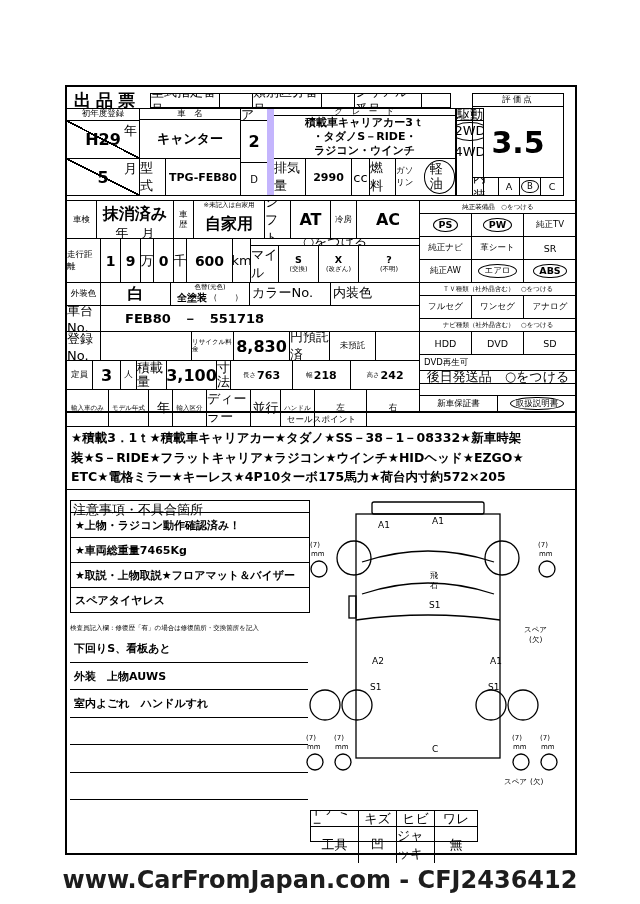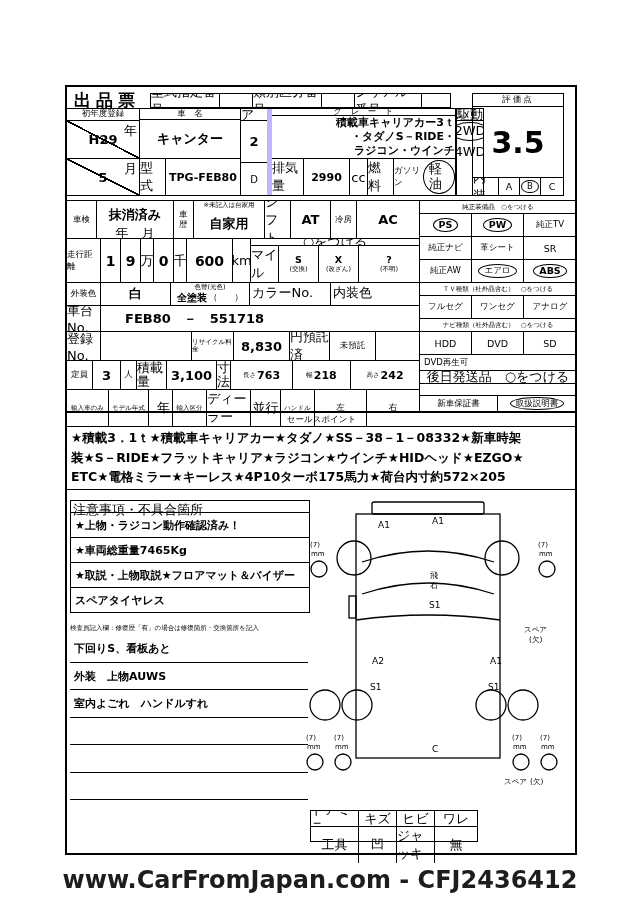--- a/index.html
+++ b/index.html
@@ -8,21 +8,21 @@
   .t{position:absolute;box-sizing:border-box}
   .f{display:flex}
   .fc{display:flex;flex-direction:column}
   .cell{box-sizing:border-box;display:flex;align-items:center;justify-content:center;overflow:hidden}
   .b{border:1px solid #000}
   .bb{border-bottom:1px solid #000}
   .br{border-right:1px solid #000}
   .bt{border-top:1px solid #000}
   .bd{font-weight:bold}
   .s6{font-size:6.5px}.s7{font-size:13px}.s8{font-size:8.5px}.s9{font-size:9.5px}
-  .s10{font-size:10px}.s11{font-size:11px}.s12{font-size:13px}.s13{font-size:13px}.s14{font-size:14px}
+  .s10{font-size:10px}.s11{font-size:11px}.s12{font-size:16px}.s13{font-size:13px}.s14{font-size:14px}
   .tiny{line-height:1.1;text-align:left}
   .pl{display:flex;align-items:center;padding-left:4px;overflow:hidden}
   .circ{display:inline-block;border:1.5px solid #000;border-radius:50%;padding:1px 5px;line-height:1.15}
   .rel{position:relative}
   .diag{background:linear-gradient(to top right,transparent 48.7%,#000 48.7%,#000 51.3%,transparent 51.3%)}
   svg text{font-family:"DejaVu Sans",sans-serif}
 </style>
 </head>
 <body>
 
@@ -72,23 +72,23 @@
       <div class="f" style="flex:1">
         <div class="cell br s7" style="width:26px">型式</div>
         <div class="cell bd s11" style="flex:1">TPG-FEB80</div>
       </div>
     </div>
     <div class="fc" style="width:26px;border-left:1px solid #000">
       <div class="cell bb s7" style="height:12px">ドア数</div>
       <div class="cell bb bd s12" style="height:42px">2</div>
       <div class="cell s10" style="flex:1">D</div>
     </div>
-    <div class="fc" style="flex:1;border-left:5px solid #c4b5fd">
+    <div class="fc" style="flex:1;border-left:7px solid #c4b5fd">
       <div class="cell bb s8" style="height:12px">グ　レ　ー　ド</div>
-      <div class="fc bb bd s11" style="height:45px;justify-content:center;text-align:right;line-height:14px">
+      <div class="fc bb bd s11" style="height:45px;justify-content:center;text-align:center;line-height:14px">
         <div>積載車キャリアカー3ｔ</div>
         <div>・タダノS－RIDE・</div>
         <div>ラジコン・ウインチ</div>
       </div>
       <div class="f" style="flex:1">
         <div class="cell br s7" style="width:32px">排気量</div>
         <div class="cell br bd s11" style="width:46px">2990</div>
         <div class="cell br s7" style="width:18px">cc</div>
         <div class="cell br s7" style="width:26px">燃料</div>
         <div class="cell s8" style="flex:1;gap:2px">

